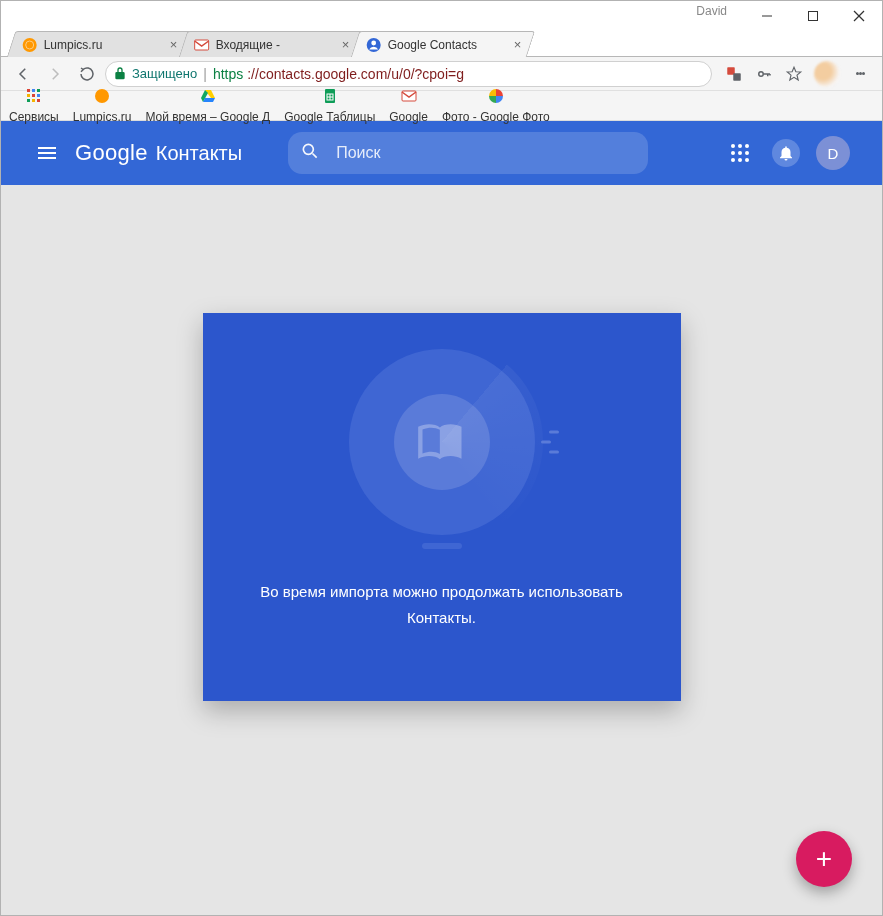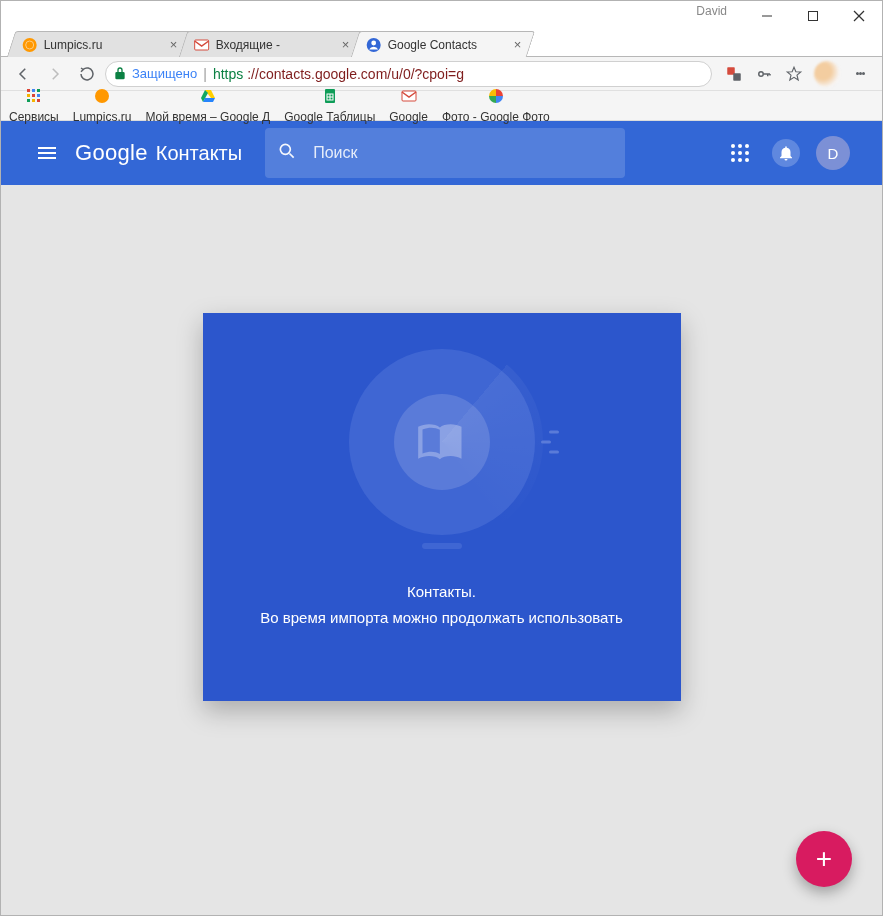--- a/index.html
+++ b/index.html
@@ -63,21 +63,21 @@
     width:28px; height:28px; display:flex; align-items:center; justify-content:center;
     color:#5f6368;
   }
   .nav-btn.disabled { color:#bdbdbd; }
   .omnibox {
     flex:1; height:26px; background:#fff; border:1px solid #d0d0d0;
     border-radius:14px; display:flex; align-items:center; padding:0 6px;
     font-size:14px; color:#333; overflow:hidden; gap:4px;
   }
   .omnibox .lock { color:#0b8043; display:flex; align-items:center;}
-  .omnibox .secure { color:#3b82f6; font-size:13px; }
+  .omnibox .secure { color:#0f766e; font-size:13px; }
   .omnibox .sep { color:#9c9c9c; margin:0 2px;}
   .omnibox .url-scheme { color:#0b8043;}
   .omnibox .url-rest { color:#7f1d1d; }
   .right-icons { display:flex; align-items:center; gap:10px; padding:0 4px 0 8px;}
   .right-icons .ico { width:20px; height:20px; display:flex; align-items:center; justify-content:center; color:#5f6368;}
   .avatar-blur {
     width:26px; height:26px; border-radius:50%;
     background: radial-gradient(circle at 35% 40%, #f3cda0 0%, #f3cda0 35%, #f7f4f2 70%);
     filter: blur(1px);
   }
@@ -96,22 +96,22 @@
   
   .appbar {
     height:64px; background:#3367d6; color:#fff;
     display:flex; align-items:center; padding:0 32px; gap:14px;
   }
   .menu-btn { width:28px; height:28px; display:flex; align-items:center; justify-content:center; }
   .logo-area { display:flex; align-items:baseline; gap:8px; }
   .logo-google { font-size:22px; font-weight:500; letter-spacing:0.3px; }
   .logo-product { font-size:20px; font-weight:400; }
   .search-box {
-    margin-left:9px; flex:0 0 360px; height:50px; background:rgba(255,255,255,0.16);
-    border-radius:4px; display:flex; align-items:center; padding:0 12px; gap:14px;
+    margin-left:32px; flex:0 0 360px; height:42px; background:rgba(255,255,255,0.16);
+    border-radius:14px; display:flex; align-items:center; padding:0 12px; gap:14px;
   }
   .search-box .sico { color:#fff; opacity:0.95;}
   .search-box input {
     flex:1; background:transparent; border:none; outline:none; color:#fff;
     font-size:16px;
   }
   .search-box input::placeholder { color:rgba(255,255,255,0.85); }
   .appbar-spacer { flex:1; }
   .apps-btn, .notify-btn { width:32px; height:32px; display:flex; align-items:center; justify-content:center;}
   .notify-btn .circ { width:28px;height:28px;border-radius:50%;background:rgba(255,255,255,0.22);display:flex;align-items:center;justify-content:center;}
@@ -403,21 +403,21 @@
         <svg viewBox="0 0 24 24">
             <path d="M21 5c-1.5-.8-3.3-1.2-5-1.2-2 0-4 .5-5 1.5-1-1-3-1.5-5-1.5-1.7 0-3.5.4-5 1.2v14.7c1.5-.8 3.3-1.2 5-1.2 2 0 4 .5 5 1.5 1-1 3-1.5 5-1.5 1.7 0 3.5.4 5 1.2V5zM11 17.5c-1-.7-2.6-1-4-1-1.2 0-2.6.2-4 .8V6.2C4.4 5.6 5.8 5.4 7 5.4c1.4 0 3 .3 4 1V17.5z"></path>
           </svg>
       </div>
       <span class="tick t1"></span>
         <span class="tick t2"></span>
         <span class="tick t3"></span>
     </div>
     <div class="radar-base"></div>
     <div class="import-text">
+      <div>Во время импорта можно продолжать использовать</div>
       <div>Контакты.</div>
-      <div>Во время импорта можно продолжать использовать</div>
     </div>
   </div>
 
   <div class="fab">
     <span>+</span>
   </div>
 </div>
 
 </body></html>

